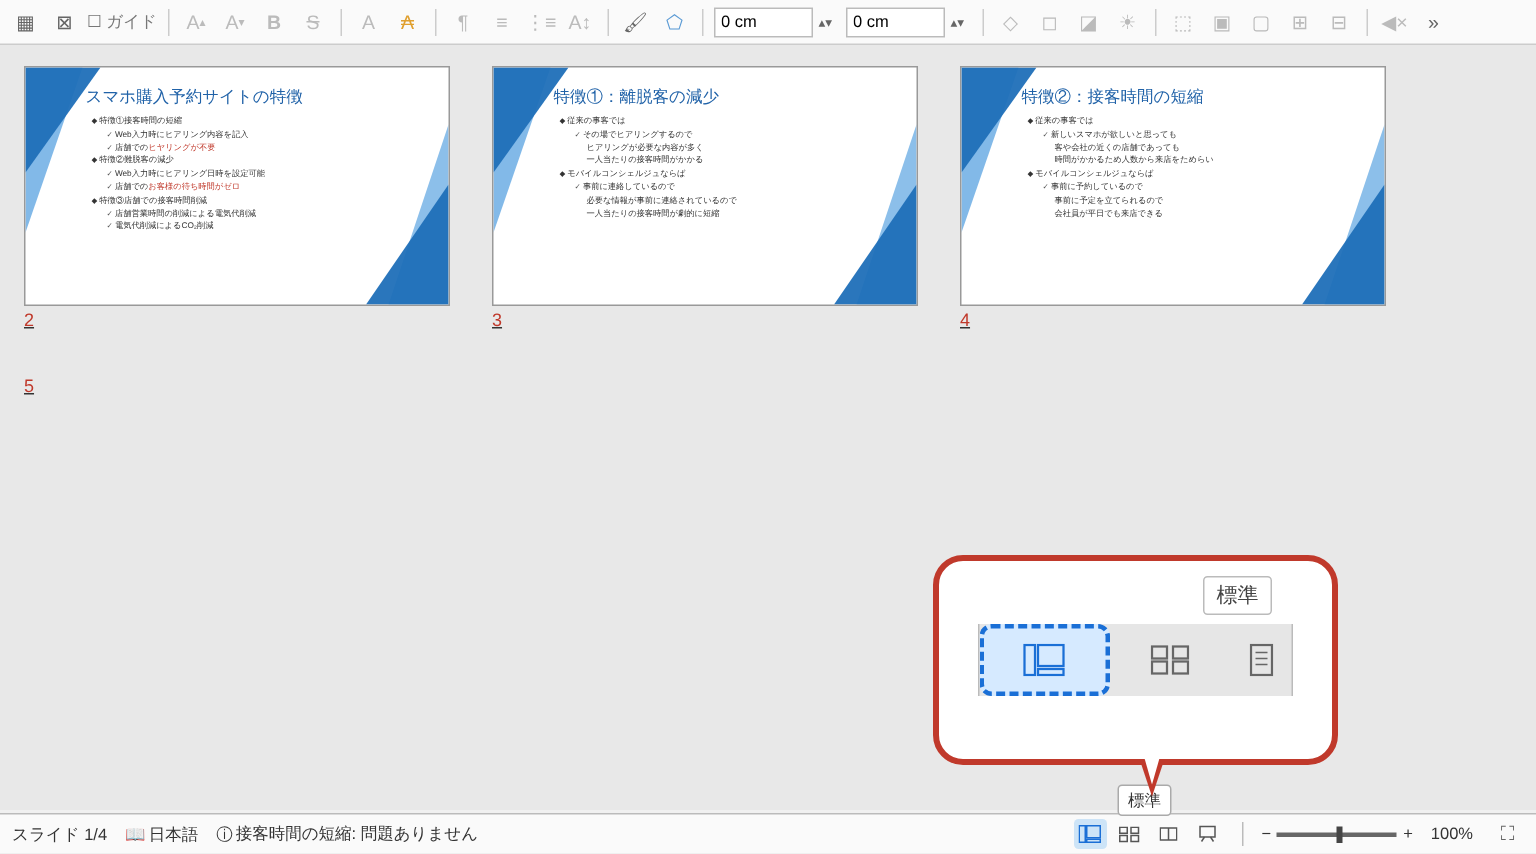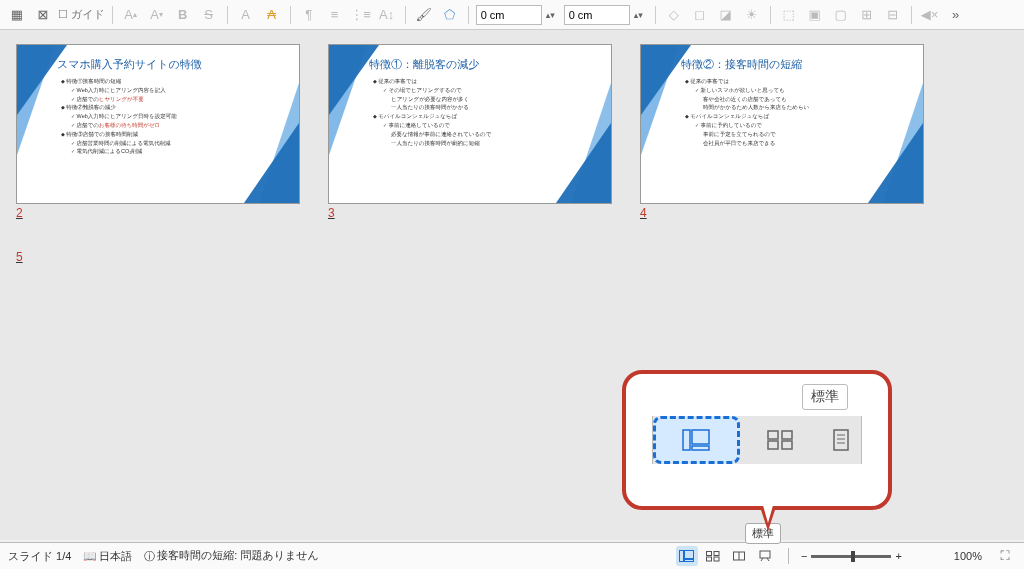--- a/index.html
+++ b/index.html
@@ -310,21 +310,20 @@
   position: absolute;
   left: 40px;
   top: -4px;
   width: 4px;
   height: 11px;
   background: #444;
 }
 .zoom-val {
   font-size: 11px;
   color: #333;
-  margin-left: 40px;
 }
 .acc-ico {
   display: inline-block;
   vertical-align: middle;
   margin-right: 2px;
 }
 </style>
 </head>
 <body>
 

